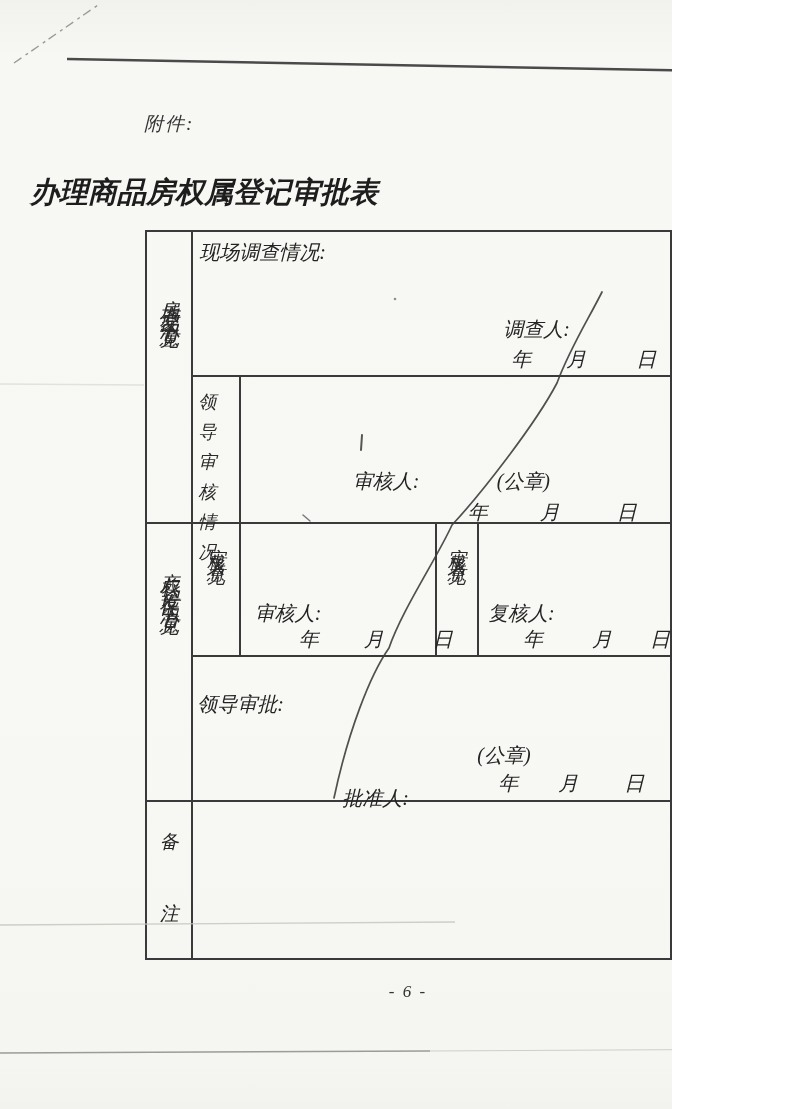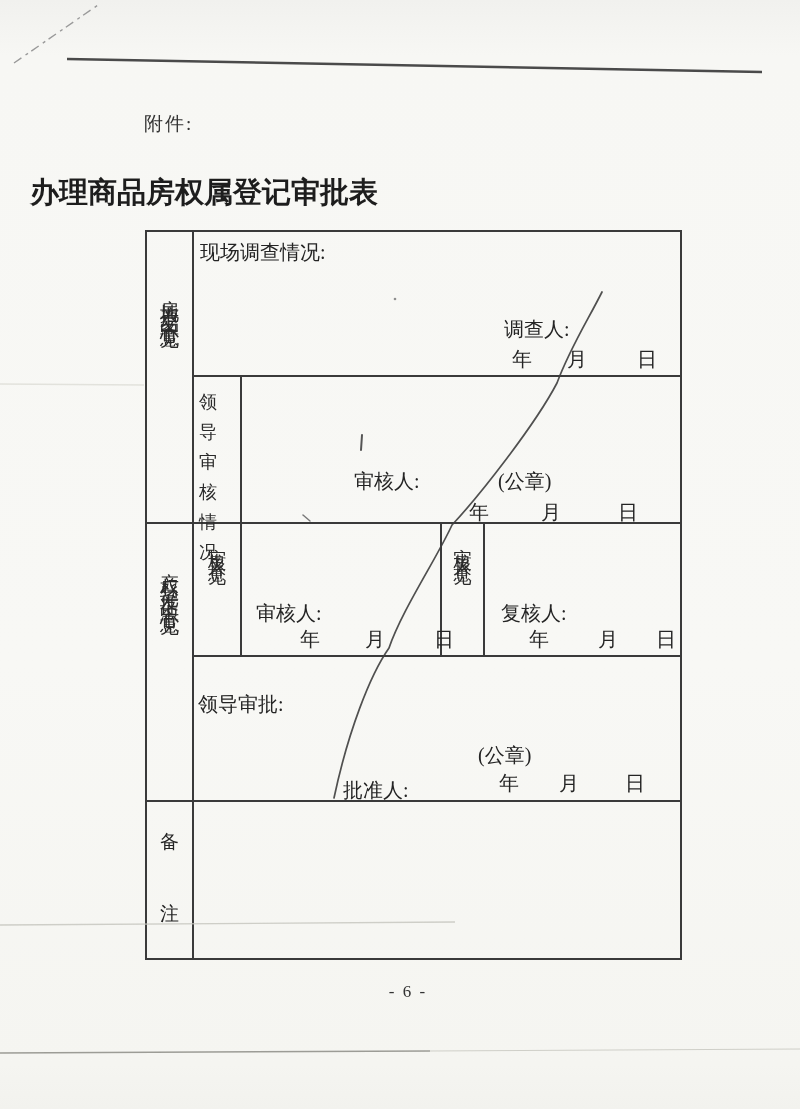--- a/index.html
+++ b/index.html
@@ -1,20 +1,20 @@
 <!DOCTYPE html>
 <html><head>
 <meta charset="utf-8">
 <style>
   html,body { margin:0; padding:0; }
   .page {
-    position:relative; width:800px; height:1109px;
+    position:relative; width:672px; height:1109px;
     background:linear-gradient(180deg,#f1f1ee 0%,#f7f7f4 5%,#f8f8f5 60%,#f5f5f1 96%,#f2f2ee 100%);
     font-family:"Liberation Serif", serif;
-    color:#262626; overflow:hidden;
+    color:#262626; overflow:hidden;font-style:italic;
   }
   .attachment {
     position:absolute; left:144px; top:111px;
     font-size:19px; letter-spacing:2px; color:#333;
   }
   .doc-title {
     position:absolute; left:30px; top:173px; width:770px;
     text-align:left; font-size:29px; font-weight:bold;
     letter-spacing:0px; color:#1d1d1d;
   }
@@ -58,24 +58,24 @@
   .dl4 { left:44px; top:102px; }
   .dl4 .m { left:69px; } .dl4 .d { left:127px; }
   .dl5 { left:305px; top:113px; }
   .dl5 .m { left:60px; } .dl5 .d { left:126px; }
   
   .p-survey-heading { left:6px; top:7px; }
   .p-surveyor { left:310px; top:84px; }
   .p-reviewer2 { left:112px; top:91px; }
   .p-seal2 { left:256px; top:91px; }
   .p-reviewer3 { left:14px; top:76px; }
-  .p-checker { left:16px; top:76px; }
+  .p-checker { left:9px; top:76px; }
   .p-approval-heading { left:4px; top:6px;margin-top:28px; }
   .p-seal5 { left:284px; top:85px; }
-  .p-approver { left:149px; top:120px; }
+  .p-approver { left:149px; top:128px; }
   .pagenum {
     position:absolute; left:0; top:982px; width:816px;
     text-align:center; font-size:17px; letter-spacing:2px; color:#333;
   }
   svg.overlay {
     position:absolute; left:0; top:0; pointer-events:none;
   }
 </style>
 </head>
 <body>

